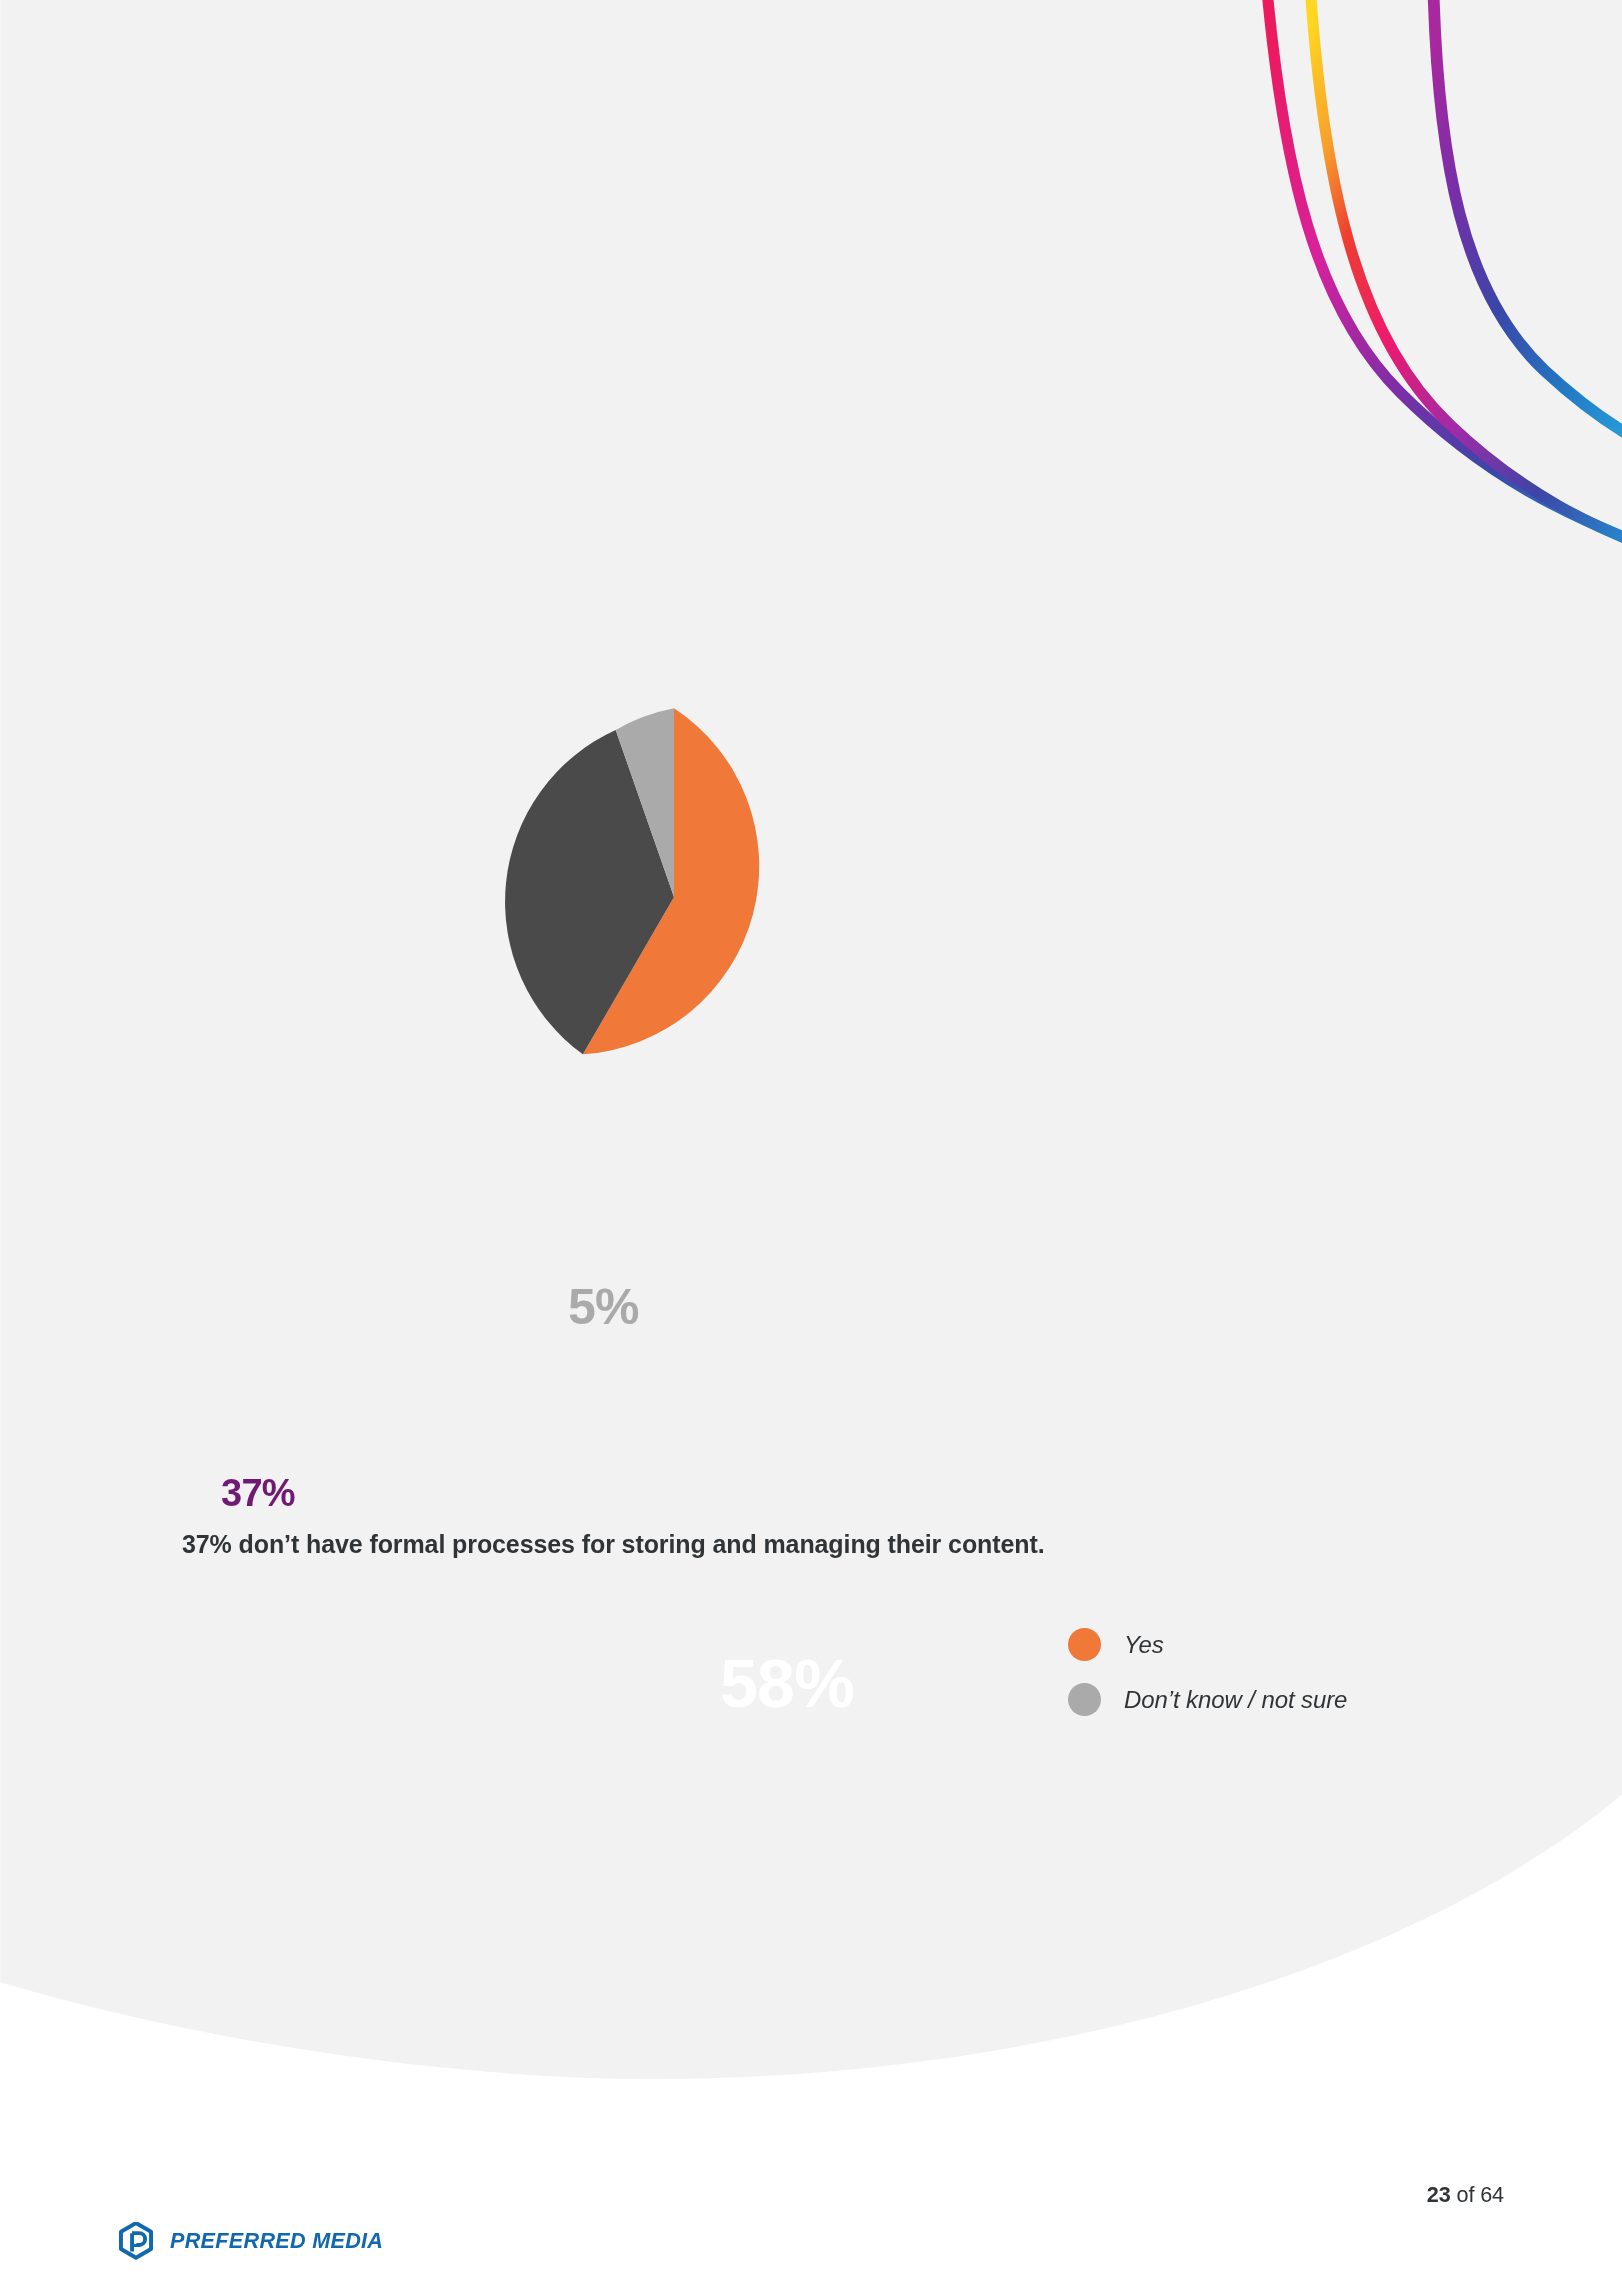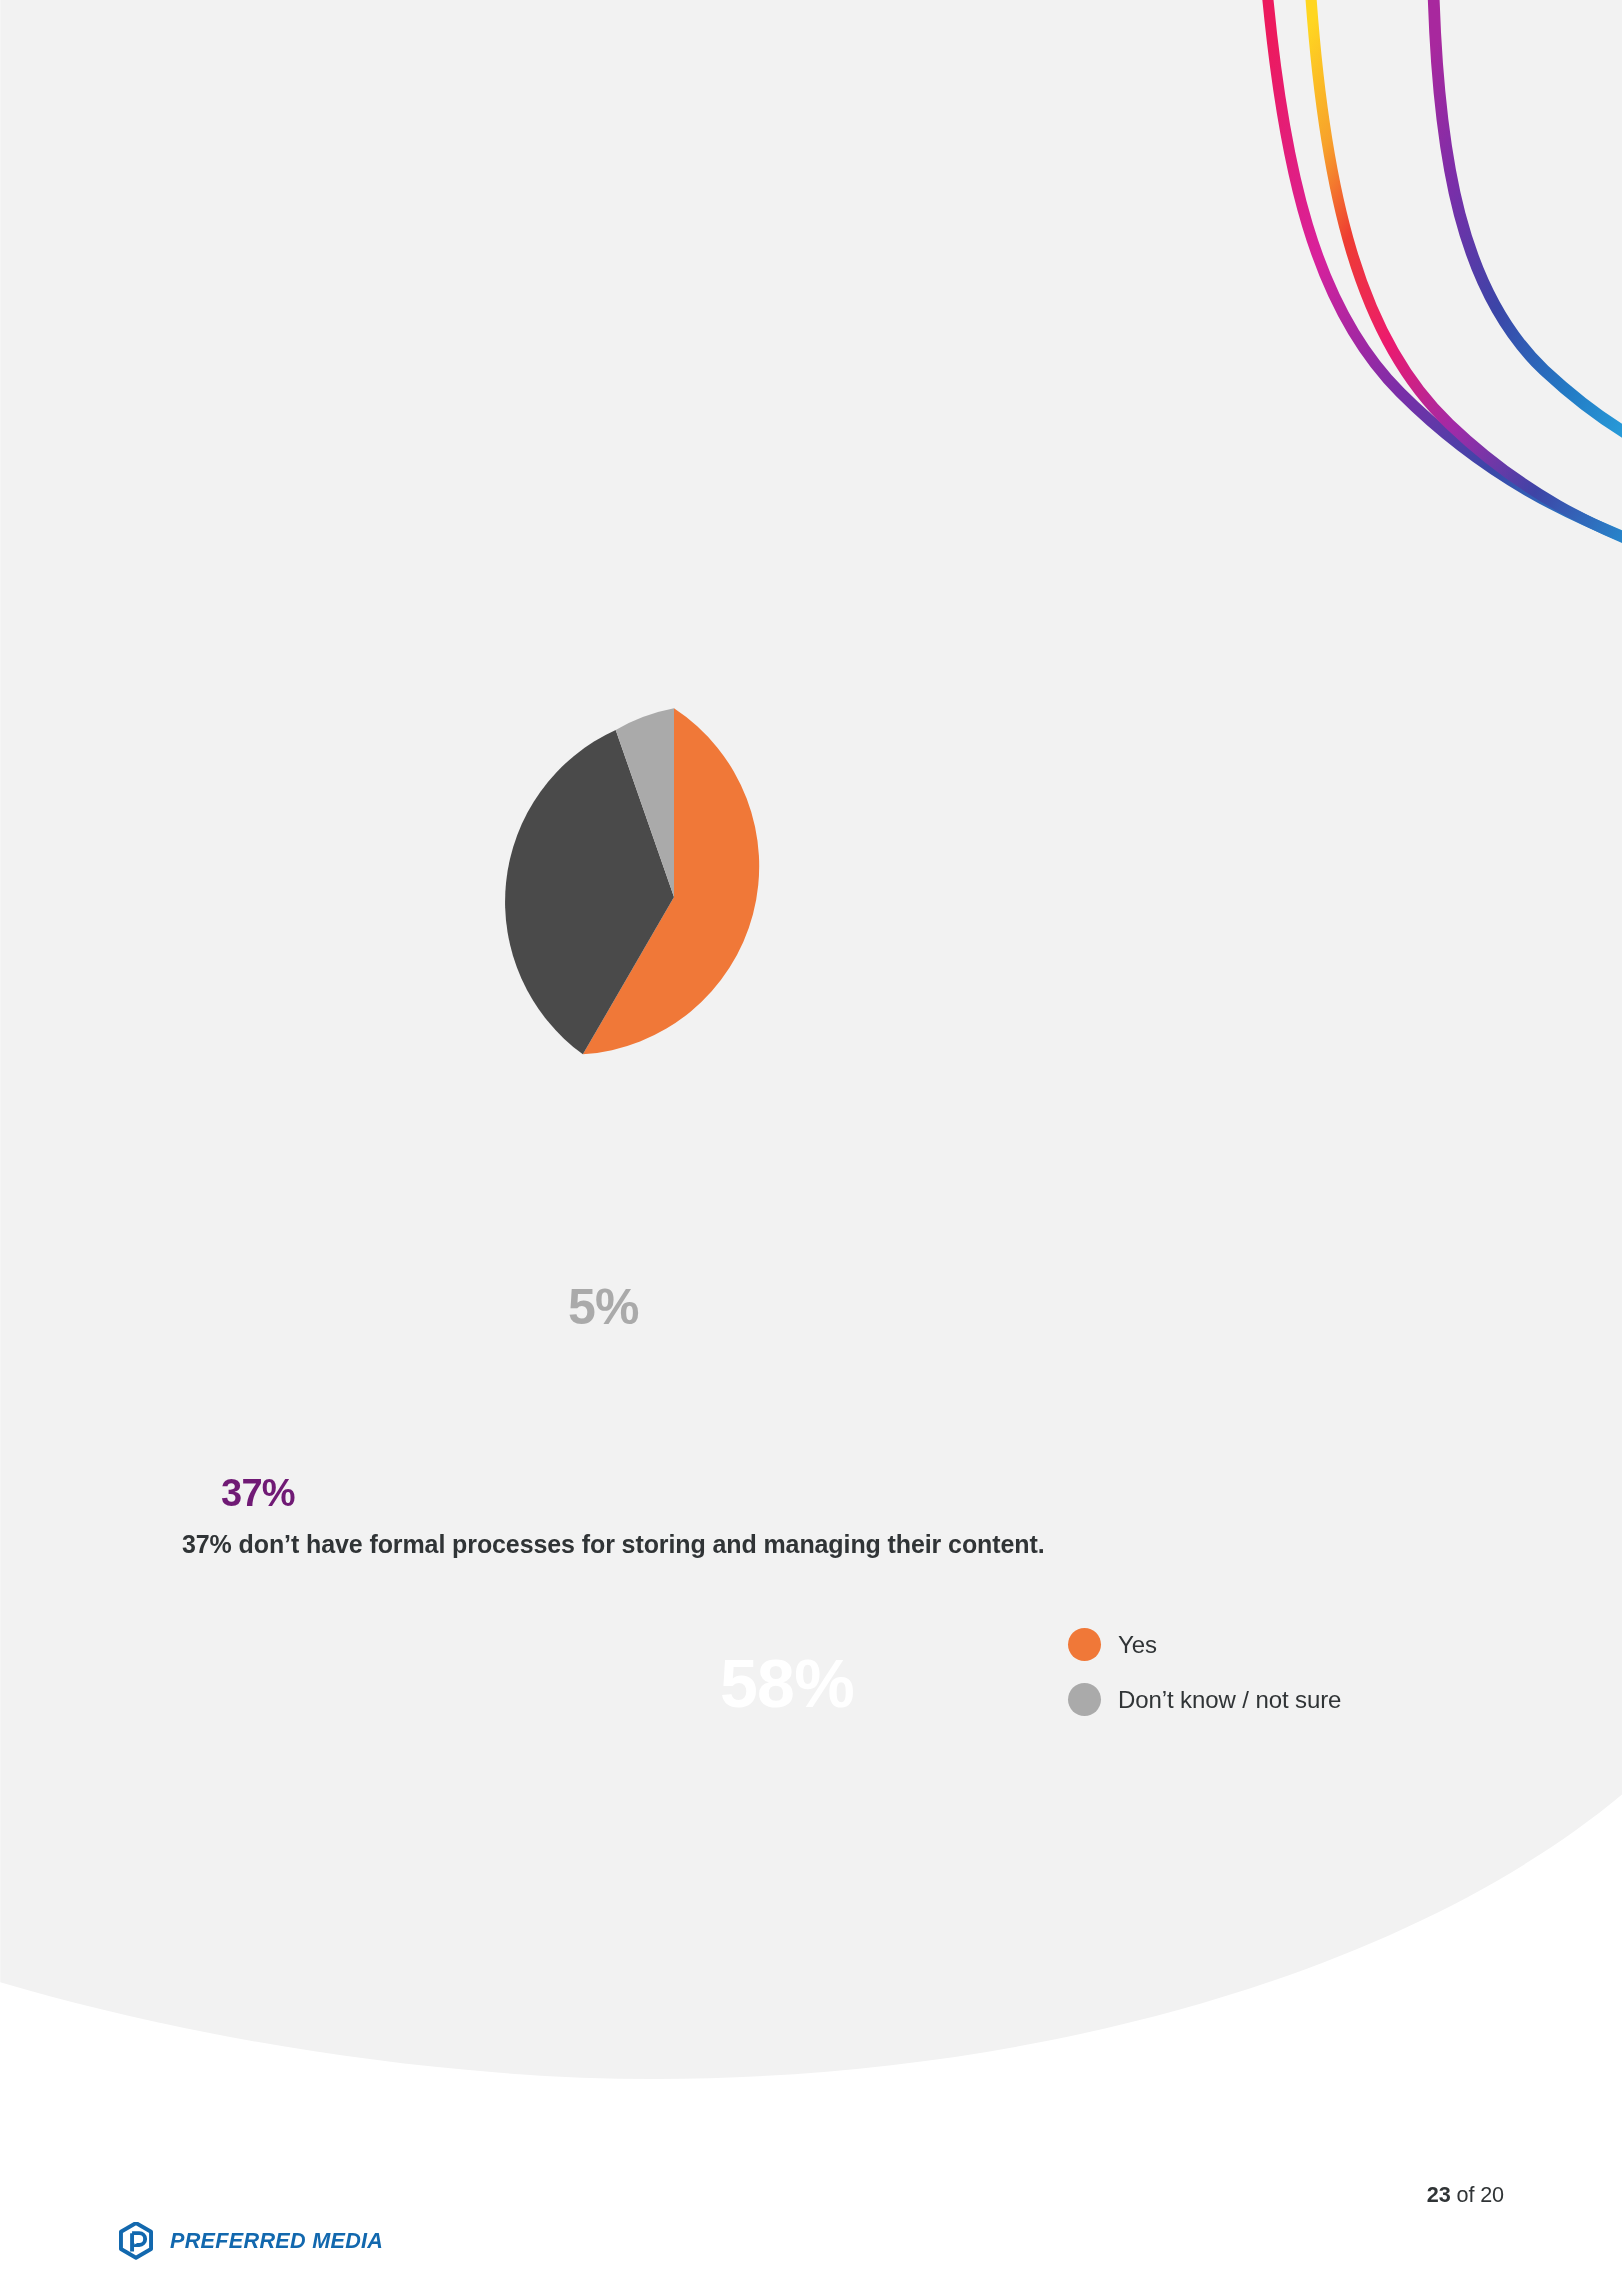--- a/index.html
+++ b/index.html
@@ -104,25 +104,26 @@
     align-items: center;
     height: 55px;
   }
   .legend-dot {
     width: 33px;
     height: 33px;
     border-radius: 50%;
     flex: 0 0 auto;
   }
   .legend-label {
-    margin-left: 17px;
+    margin-left: 23px;
     font-size: 24px;
     color: #303436;
     letter-spacing: -0.1px;
     white-space: nowrap;
+    font-style: italic;
   }
 
   
   #body-copy {
     position: absolute;
     left: 182px;
     top: 1530px;
     width: 1256px;
   }
   #callout {
@@ -250,17 +251,17 @@
     <svg id="logo-mark" width="34" height="38" viewBox="0 0 52 58">
       <path d="M26,1.5 L49,14.8 L49,41.3 L26,54.6 L3,41.3 L3,14.8 Z" fill="none" stroke="#1268AE" stroke-width="6" stroke-linejoin="round"></path>
       <path d="M20,17 L20,45 M20,17 L31,17 A9,9 0 0,1 31,35 L20,35" fill="none" stroke="#1268AE" stroke-width="6" stroke-linejoin="round"></path>
       <path d="M23.5,21.5 L36,28 L23.5,34.5 Z" fill="#ffffff"></path>
     </svg>
     <span id="logo-wordmark">PREFERRED MEDIA</span>
   </div>
 
   <div id="footer-pagination">
     <span id="page-current">23</span>
-    <span id="page-of"> of 20</span>
+    <span id="page-of"> of 64</span>
   </div>
 
 </div>
 
 
 </body></html>

